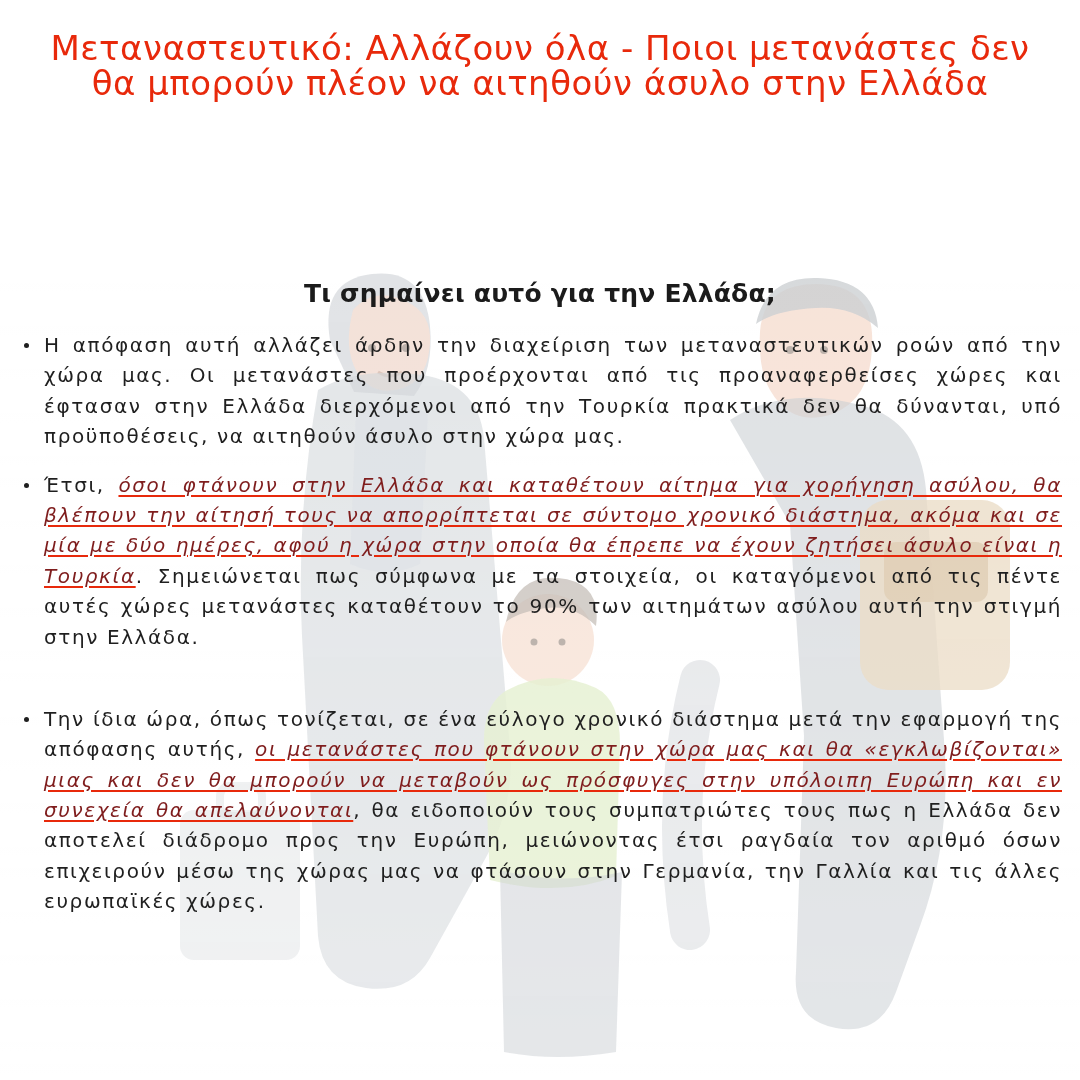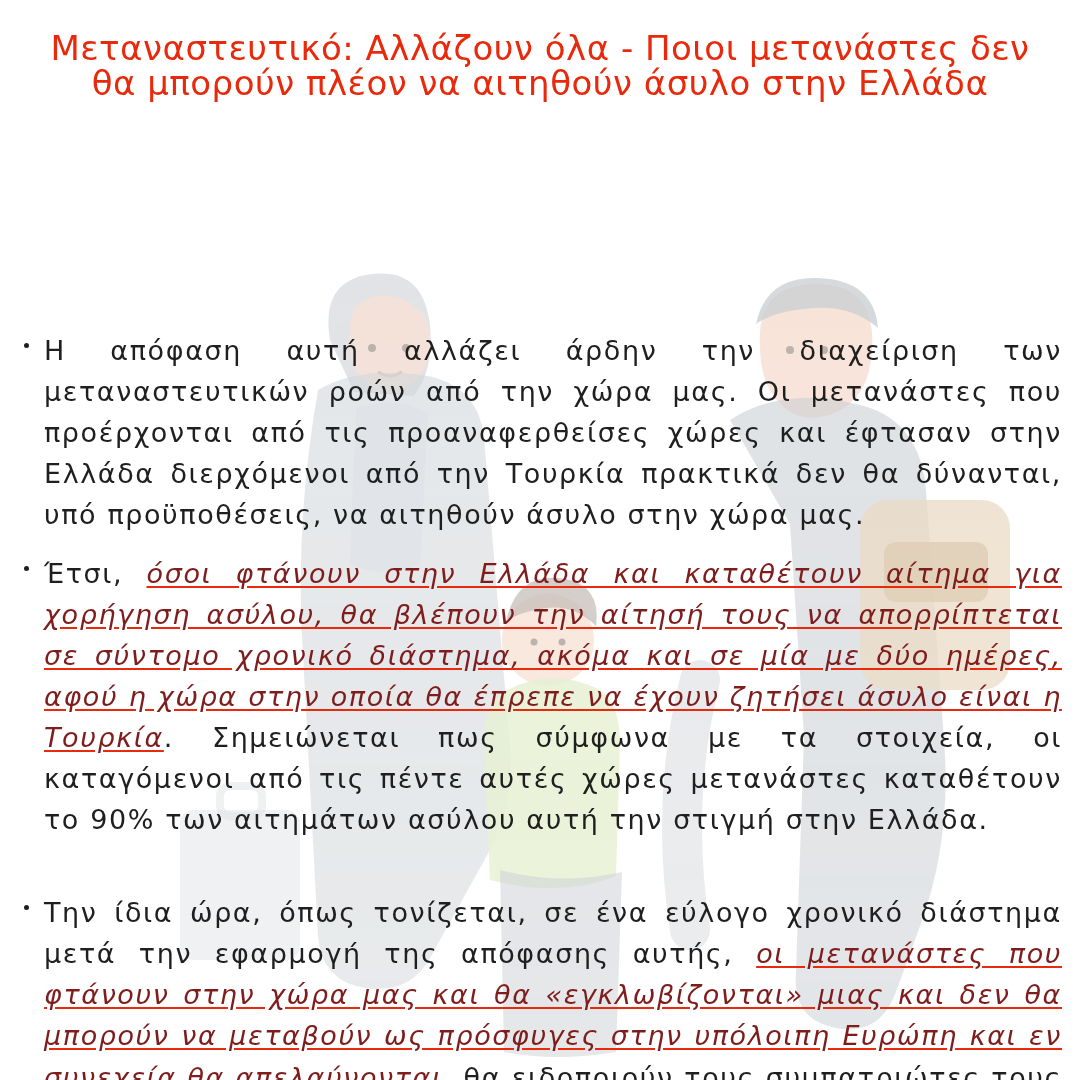--- a/index.html
+++ b/index.html
@@ -73,21 +73,21 @@
     list-style: none;
     margin: 0;
     padding: 0;
   }
 
   ul.bullets > li {
     position: relative;
     padding-left: 22px;
     margin-bottom: 18px;
     color: #1f1f1f;
-    font-size: 27px;
+    font-size: 20px;
     line-height: 1.52;
     text-align: justify;
     letter-spacing: 1.6px;
     font-weight: 500;
   }
 
   ul.bullets > li:before {
     content: "";
     position: absolute;
     left: 2px;
@@ -160,20 +160,21 @@
     <rect x="220" y="536" width="42" height="30" rx="10" fill="none" stroke="#b9bec4" stroke-width="8" opacity="0.45"></rect>
   </g>
 
   <rect x="0" y="0" width="1080" height="830" fill="url(#fade)"></rect>
 </svg>
 
 <div class="page">
 
   <h1 class="headline">Μεταναστευτικό: Αλλάζουν όλα - Ποιοι μετανάστες δεν θα μπορούν πλέον να αιτηθούν άσυλο στην Ελλάδα</h1>
 
+  <h2 class="subhead">Τι σημαίνει αυτό για την Ελλάδα;</h2>
 
   <div class="body-block">
     <ul class="bullets">
       <li>
         <span>Η απόφαση αυτή αλλάζει άρδην την διαχείριση των μεταναστευτικών ροών από την χώρα μας. Οι μετανάστες που προέρχονται από τις προαναφερθείσες χώρες και έφτασαν στην Ελλάδα διερχόμενοι από την Τουρκία πρακτικά δεν θα δύνανται, υπό προϋποθέσεις, να αιτηθούν άσυλο στην χώρα μας.</span>
       </li>
 
       <li>
         <span>Έτσι, </span><span class="hl">όσοι φτάνουν στην Ελλάδα και καταθέτουν αίτημα για χορήγηση ασύλου, θα βλέπουν την αίτησή τους να απορρίπτεται σε σύντομο χρονικό διάστημα, ακόμα και σε μία με δύο ημέρες, αφού η χώρα στην οποία θα έπρεπε να έχουν ζητήσει άσυλο είναι η Τουρκία</span><span>. Σημειώνεται πως σύμφωνα με τα στοιχεία, οι καταγόμενοι από τις πέντε αυτές χώρες μετανάστες καταθέτουν το </span><span class="bold">90</span><span>% των αιτημάτων ασύλου αυτή την στιγμή στην Ελλάδα.</span>
       </li>

